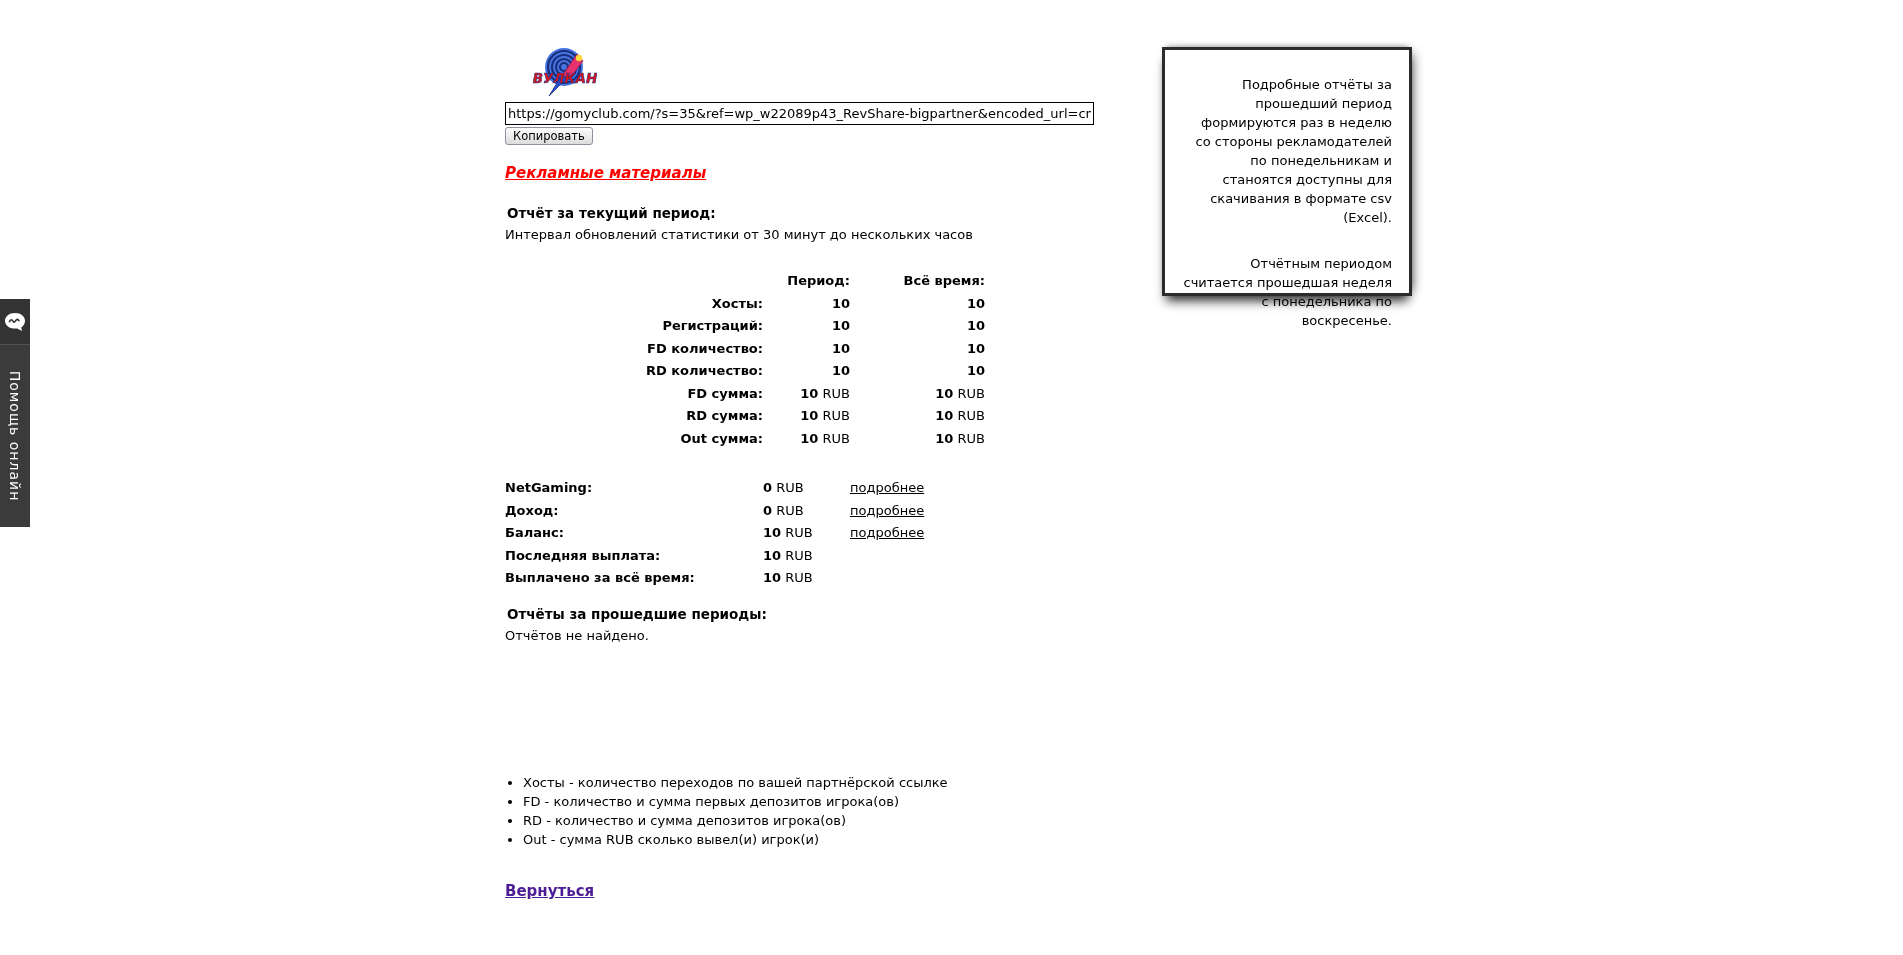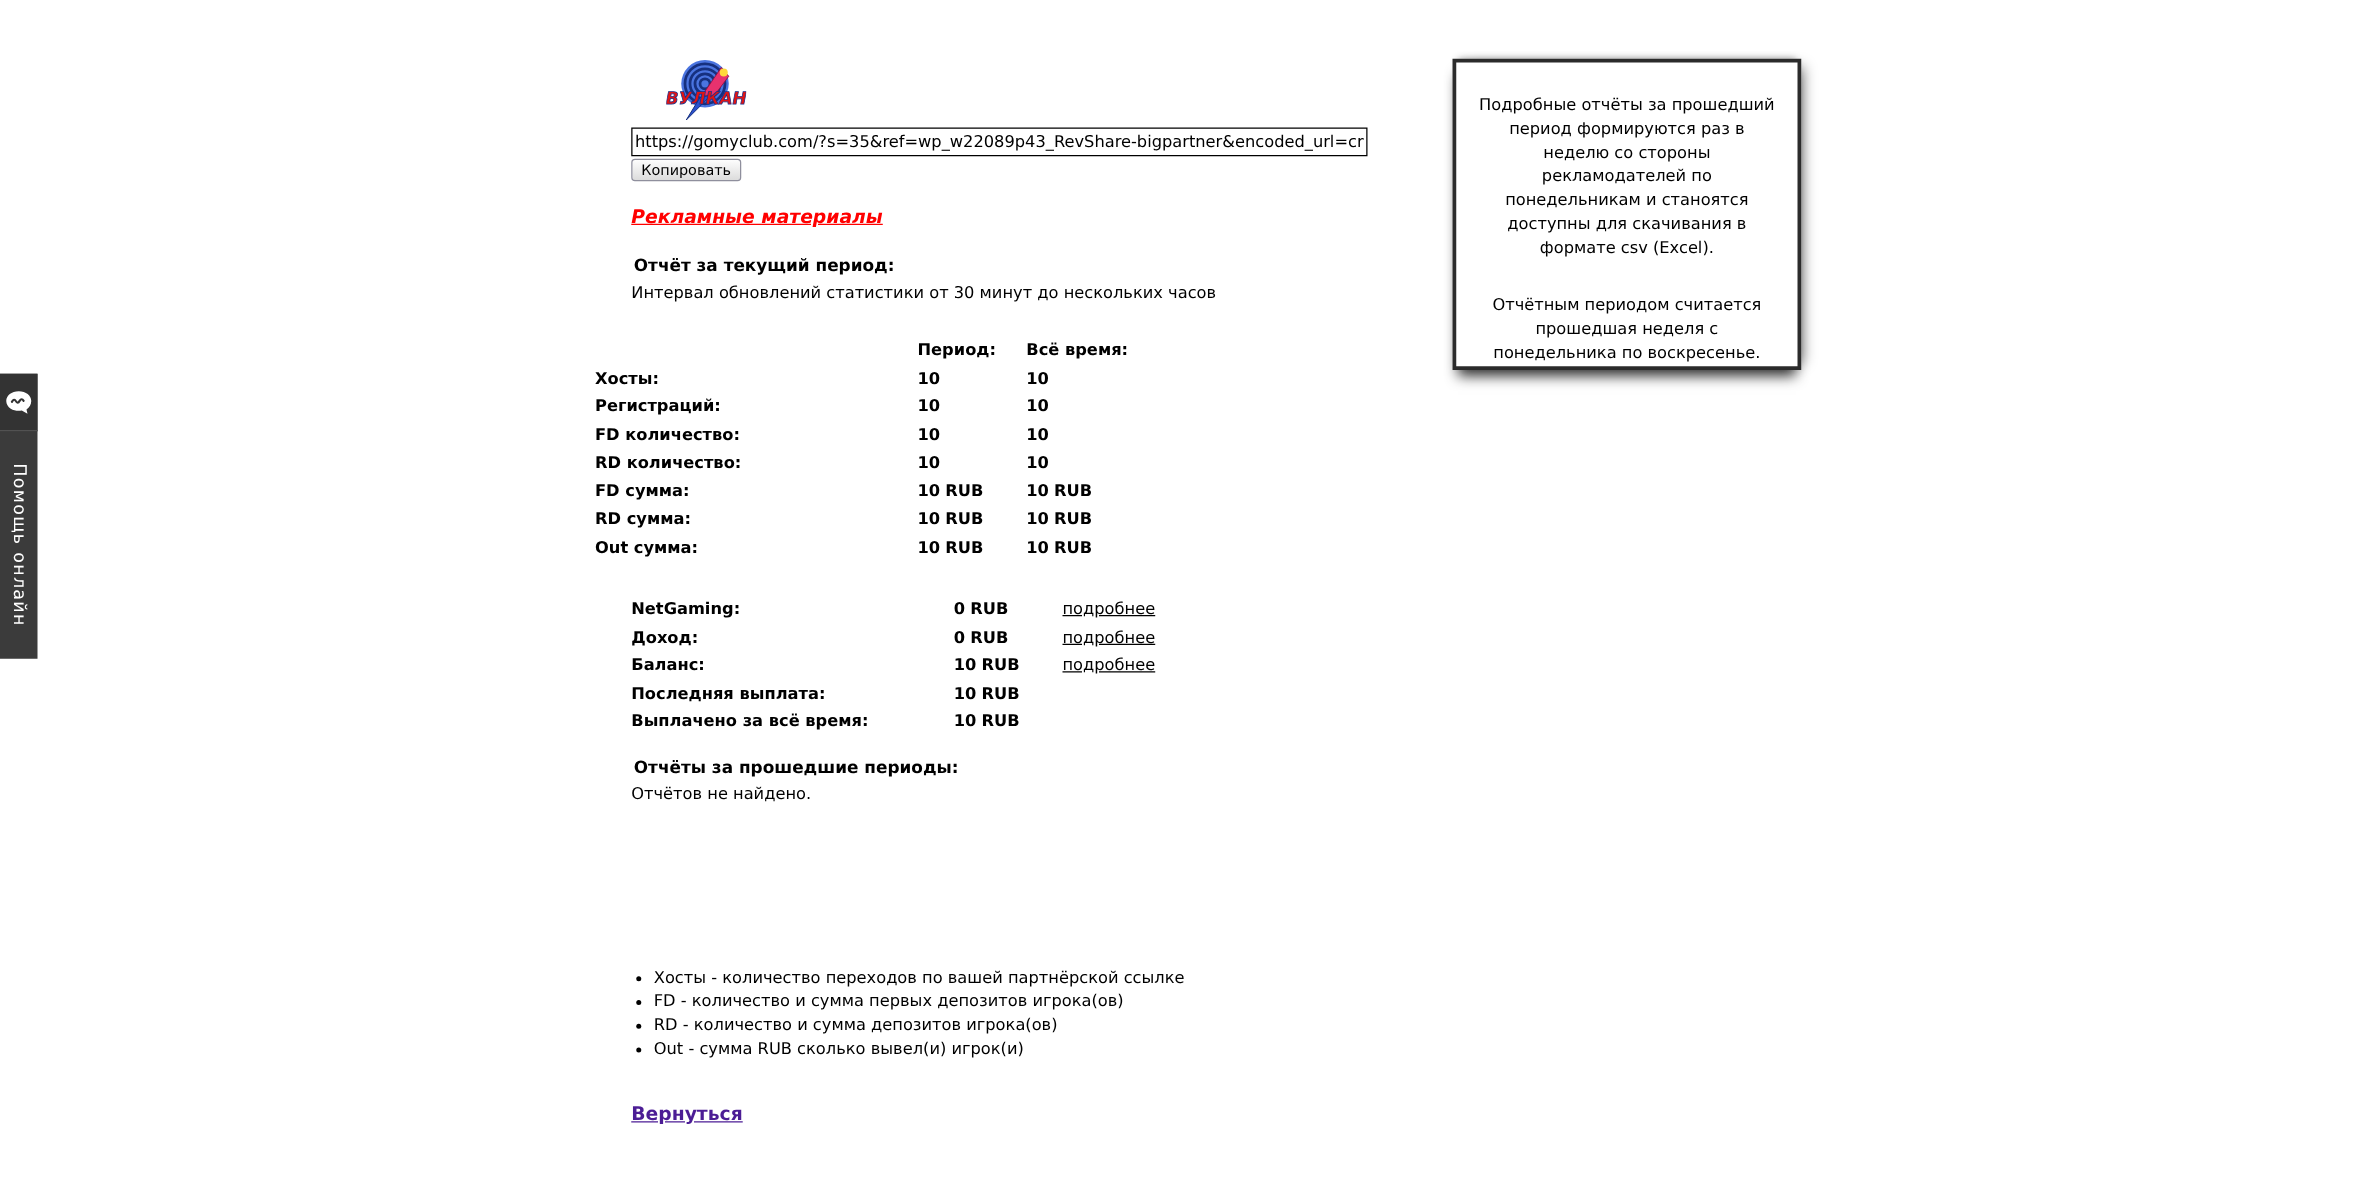--- a/index.html
+++ b/index.html
@@ -20,38 +20,38 @@
   a{color:#000;text-align:center;}
   .materials-link{position:absolute;left:505px;top:164px;color:#ff0000;font-weight:bold;
     font-style:italic;font-size:15px;text-decoration:underline;cursor:pointer;}
   .back-link{position:absolute;left:505px;top:882px;color:#4c1d95;font-weight:bold;
     font-size:15px;text-decoration:underline;cursor:pointer;}
 
   .report-title{position:absolute;left:507px;top:205px;font-weight:bold;font-size:13.5px;}
   .report-sub{position:absolute;left:505px;top:227px;text-align:center;}
 
   .grid{position:absolute;display:grid;grid-template-columns:258px 87px auto;line-height:22.5px;}
-  .stats{left:476px;top:270px;width:480px;}
+  .stats{left:505px;top:270px;width:480px;text-align:right;}
   .finance{left:505px;top:477px;width:480px;}
   .grid .hdr{font-weight:bold;}
   .grid b{font-weight:bold;}
-  .unit{font-weight:bold;margin-top:20px;}
+  .unit{font-weight:normal;margin-top:20px;}
   .details-link{text-decoration:underline;color:#000;cursor:pointer;}
 
   .past-title{position:absolute;left:507px;top:606px;font-weight:bold;font-size:13.5px;}
   .past-empty{position:absolute;left:505px;top:628px;}
 
   .notes{position:absolute;left:505px;margin:0;padding-left:18px;}
   .notes li{line-height:19px;}
   .notes-terms{top:683px;}
   .notes-defs{top:773px;}
 
   
-  .info-box{position:absolute;left:1162px;top:47px;width:279px;height:249px;box-sizing:border-box;
-    border:3px solid #2b2b2b;background:#fff;text-align:center;padding:25px 17px 15px;
+  .info-box{position:absolute;left:1162px;top:47px;width:250px;height:249px;box-sizing:border-box;
+    border:3px solid #2b2b2b;background:#fff;text-align:right;padding:25px 17px 15px;
     box-shadow:0 9px 10px -4px rgba(0,0,0,.8), 0 -4px 6px -4px rgba(0,0,0,.45), 8px 0 10px -6px rgba(0,0,0,.4);}
   .info-box p{margin:0;line-height:19px;}
   .info-box .p1{margin-bottom:27px;}
 
   
   .chat-tab{position:absolute;left:0;top:299px;width:30px;height:228px;background:#3b3b3b;cursor:pointer;}
   .chat-icon-box{height:45px;display:flex;align-items:center;justify-content:center;
     border-bottom:1px solid #525252;background:#333;}
   .chat-label-wrap{position:absolute;left:0;top:46px;width:30px;height:182px;overflow:visible;}
   .chat-label{position:absolute;left:30px;top:0;width:182px;height:30px;transform:rotate(90deg);

